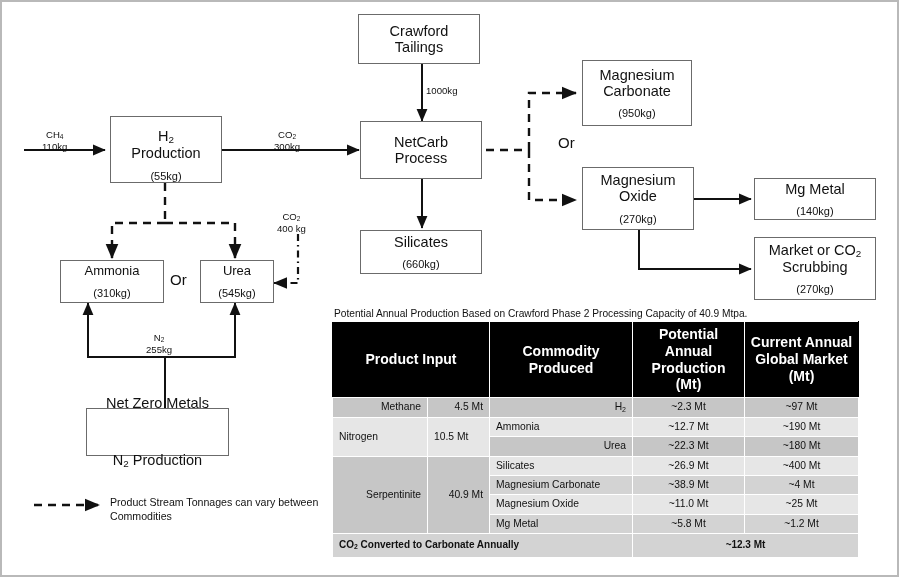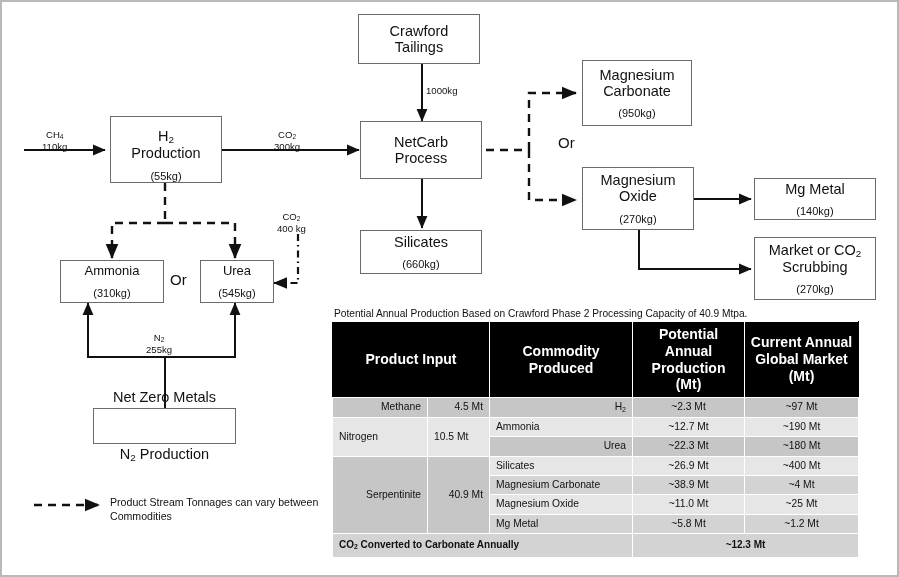--- a/index.html
+++ b/index.html
@@ -126,21 +126,21 @@
   <div class="node small" style="left:58px;top:258px;width:104px;height:43px;">
     <span class="t1">Ammonia</span>
     <span class="t2">(310kg)</span>
   </div>
 
   <div class="node small" style="left:198px;top:258px;width:74px;height:43px;">
     <span class="t1">Urea</span>
     <span class="t2">(545kg)</span>
   </div>
 
-  <div class="node" style="left:91px;top:406px;width:143px;height:36px;gap:40px;">
+  <div class="node" style="left:84px;top:406px;width:143px;height:48px;gap:40px;">
     <span class="t1">Net Zero Metals</span>
     <span class="t1"><span>N</span><sub>2</sub><span> Production</span></span>
   </div>
 
   <div class="node" style="left:580px;top:58px;width:110px;height:66px;">
     <span class="t1">Magnesium</span>
     <span class="t1">Carbonate</span>
     <span class="t2">(950kg)</span>
   </div>
 

